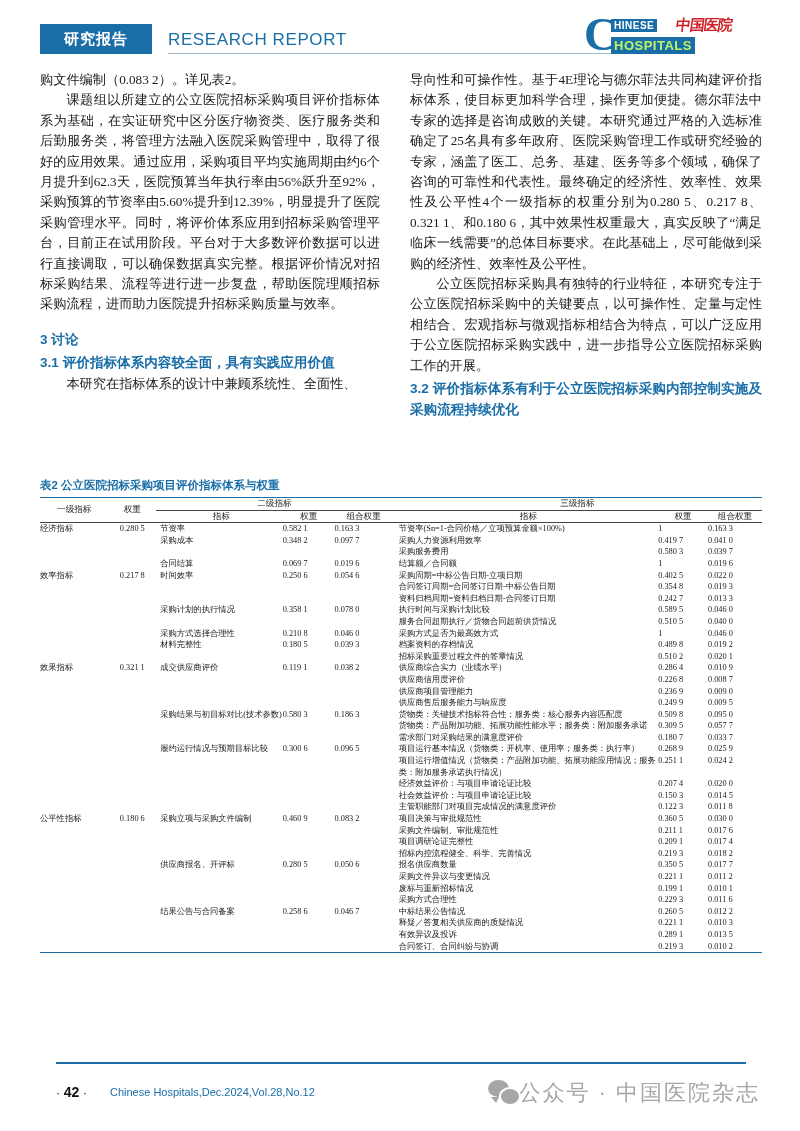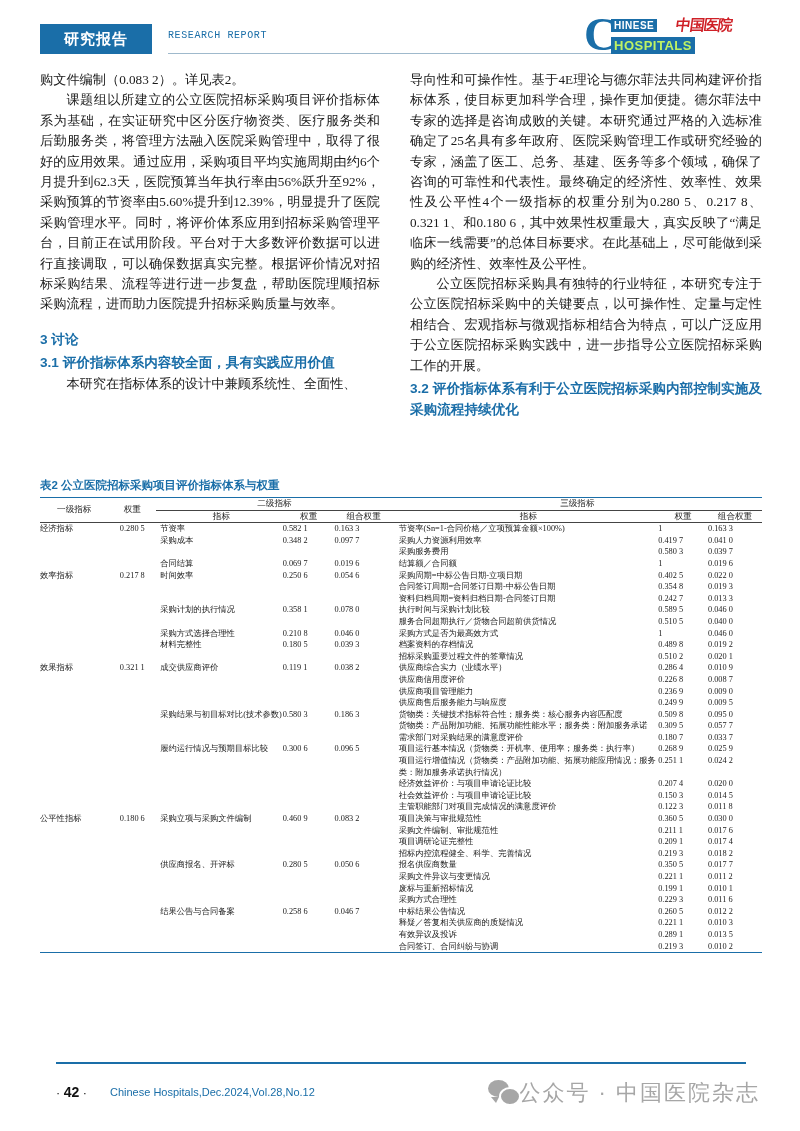--- a/index.html
+++ b/index.html
@@ -18,22 +18,22 @@
   .hdr-tab{
     position:absolute;left:40px;top:0;width:112px;height:30px;
     background:#1a6ea8;color:#ffffff;
     font-family:"Liberation Sans","DejaVu Sans",sans-serif;
     font-weight:bold;font-size:15px;letter-spacing:1px;
     display:flex;align-items:center;justify-content:center;
   }
   .hdr-en{
     position:absolute;left:168px;top:6px;
     color:#1a6ea8;
-    font-family:Liberation Mono, monospace;
-    font-size:10px;letter-spacing:.6px;
+    font-family:Liberation Sans, sans-serif;
+    font-size:17px;letter-spacing:.6px;
   }
   .hdr-rule{
     position:absolute;left:168px;top:29px;width:455px;height:1px;
     background:#9fb9cc;
   }
   .logo{position:absolute;right:36px;top:-12px;width:180px;height:52px;}
   .logo .bigC{
     position:absolute;left:0;top:0;
     font-family:"Liberation Serif","DejaVu Serif",serif;
     font-size:46px;font-weight:bold;color:#1a6ea8;line-height:46px;

